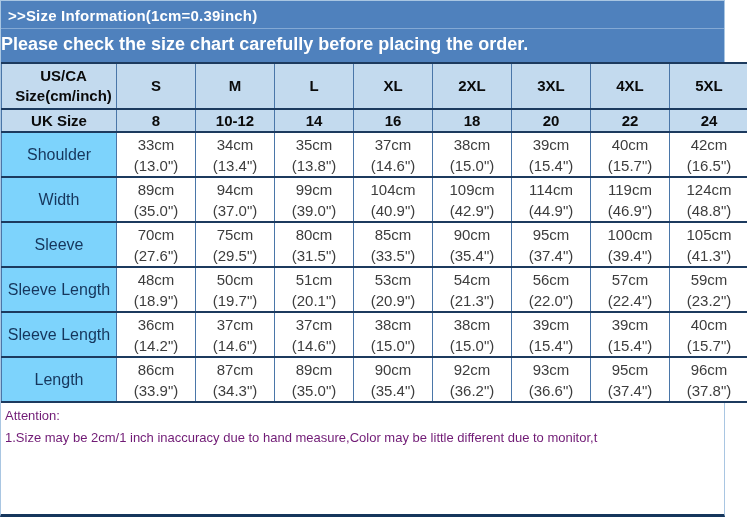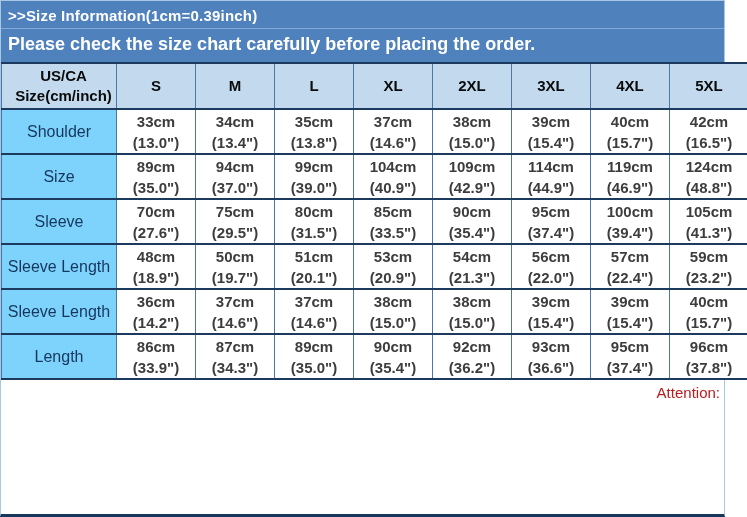--- a/index.html
+++ b/index.html
@@ -19,21 +19,21 @@
   
   .banner { background:#4f81bd; color:#fff; }
   .banner-title {
     font-size:15px; font-weight:bold;
     padding:6px 0 4px 7px;
     border-bottom:1px solid #84a9d4;
     letter-spacing:0.2px;
   }
   .banner-subtitle {
     font-size:18px; font-weight:bold;
-    padding:5px 0 7px 7px;
+    padding:5px 0 7px 0;
   }
   
   table.size-chart {
     border-collapse:collapse; table-layout:fixed;
     width:100%;
   }
   .size-chart th, .size-chart td {
     border-left:1px solid #4a76a8;
     border-right:1px solid #4a76a8;
     border-top:2px solid #1c3a5e;
@@ -52,33 +52,32 @@
     font-size:15px; font-weight:bold;
     height:23px;
   }
   tr.measure-row th {
     background:#7dd3fc; color:#16365c;
     font-size:16px; font-weight:normal;
     height:45px;
   }
   tr.measure-row td {
     background:#ffffff; color:#3d3d3d;
-    font-size:15px; font-weight:bold;
+    font-size:15px; font-weight:normal;
     height:45px;
     margin-left:32px;
   }
   tr.measure-row td .cm, tr.measure-row td .in {
     display:block; line-height:21px;
   }
   
   .attention {
-    flex:1; background:#fff; color:#b91c1c;
-    font-size:15px; line-height:21.5px;
+    flex:1; background:#fff; color:#701a75;
+    font-size:13px; line-height:21.5px;
     padding:2px 4px 0 4px;
-    text-align:right;
   }
 </style>
 </head>
 <body>
 
 <div class="page">
 
   <div class="banner">
     <div class="banner-title">&gt;&gt;Size Information(1cm=0.39inch)</div>
     <div class="banner-subtitle">Please check the size chart carefully before placing the order.</div>
@@ -106,20 +105,31 @@
       <th>S</th>
       <th>M</th>
       <th>L</th>
       <th>XL</th>
       <th>2XL</th>
       <th>3XL</th>
       <th>4XL</th>
       <th>5XL</th>
     </tr>
 
+    <tr class="size-row">
+      <th>UK Size</th>
+      <td>8</td>
+      <td>10-12</td>
+      <td>14</td>
+      <td>16</td>
+      <td>18</td>
+      <td>20</td>
+      <td>22</td>
+      <td>24</td>
+    </tr>
 
 
     <tr class="measure-row">
       <th>Shoulder</th>
       <td>
             <span class="cm">33cm</span>
             <span class="in">(13.0")</span>
           </td>
       <td>
             <span class="cm">34cm</span>
@@ -145,21 +155,21 @@
             <span class="cm">40cm</span>
             <span class="in">(15.7")</span>
           </td>
       <td>
             <span class="cm">42cm</span>
             <span class="in">(16.5")</span>
           </td>
     </tr>
 
     <tr class="measure-row">
-      <th>Size</th>
+      <th>Width</th>
       <td>
             <span class="cm">89cm</span>
             <span class="in">(35.0")</span>
           </td>
       <td>
             <span class="cm">94cm</span>
             <span class="in">(37.0")</span>
           </td>
       <td>
             <span class="cm">99cm</span>
@@ -328,15 +338,16 @@
       <td>
             <span class="cm">96cm</span>
             <span class="in">(37.8")</span>
           </td>
     </tr>
   </tbody>
     </table>
 
   <div class="attention">
     <div>Attention:</div>
+    <div>1.Size may be 2cm/1 inch inaccuracy due to hand measure,Color may be little different due to monitor,t</div>
   </div>
 
 </div>
 
 </body></html>

